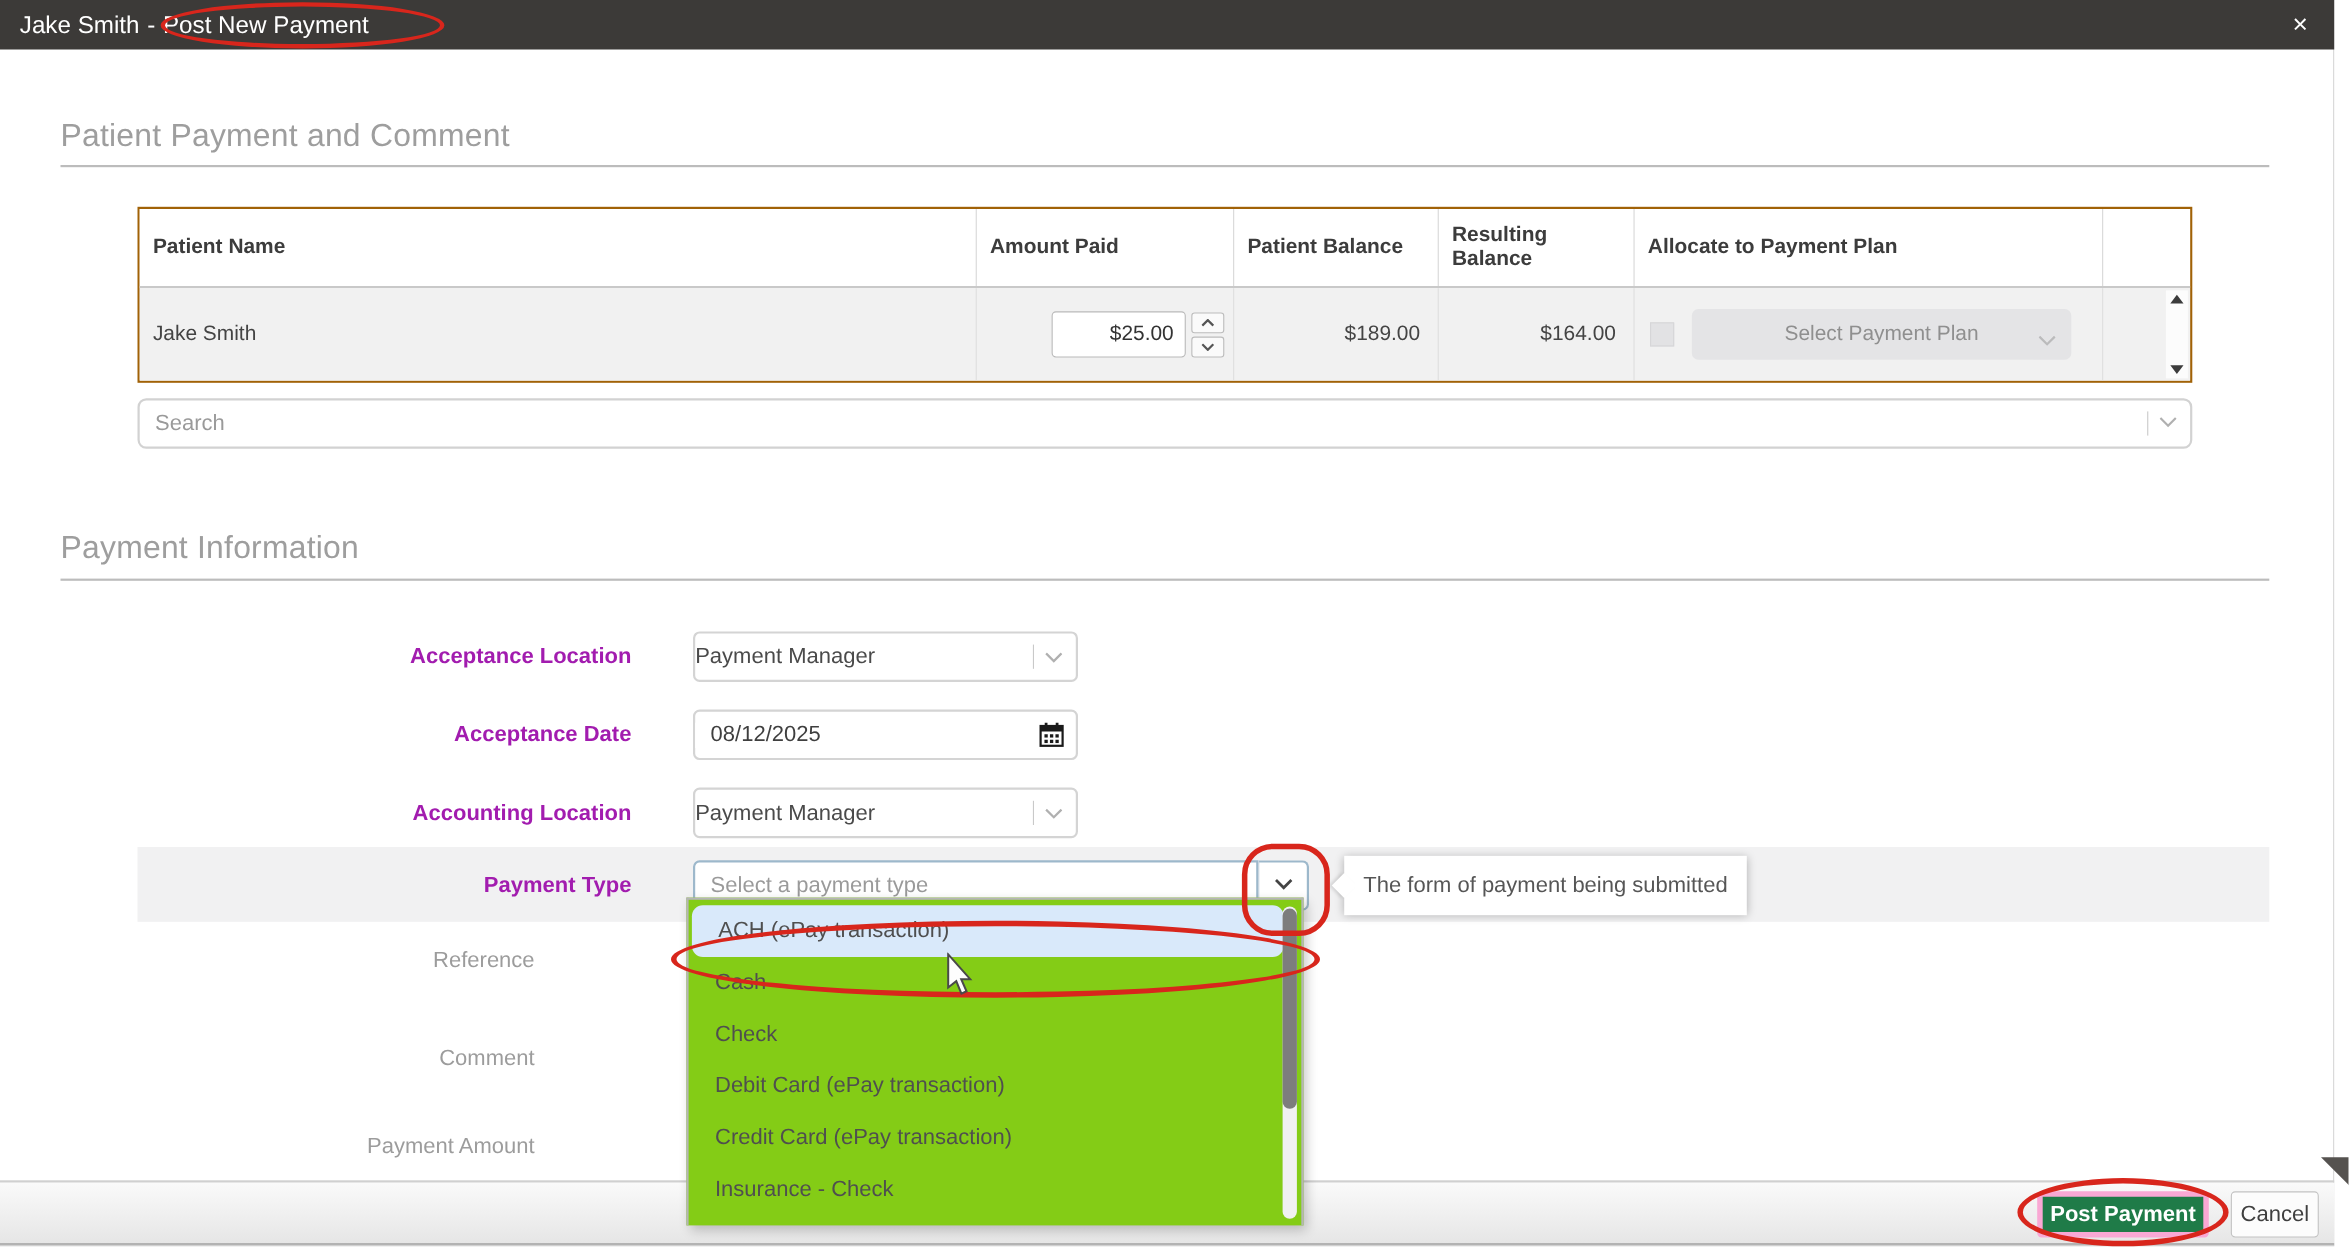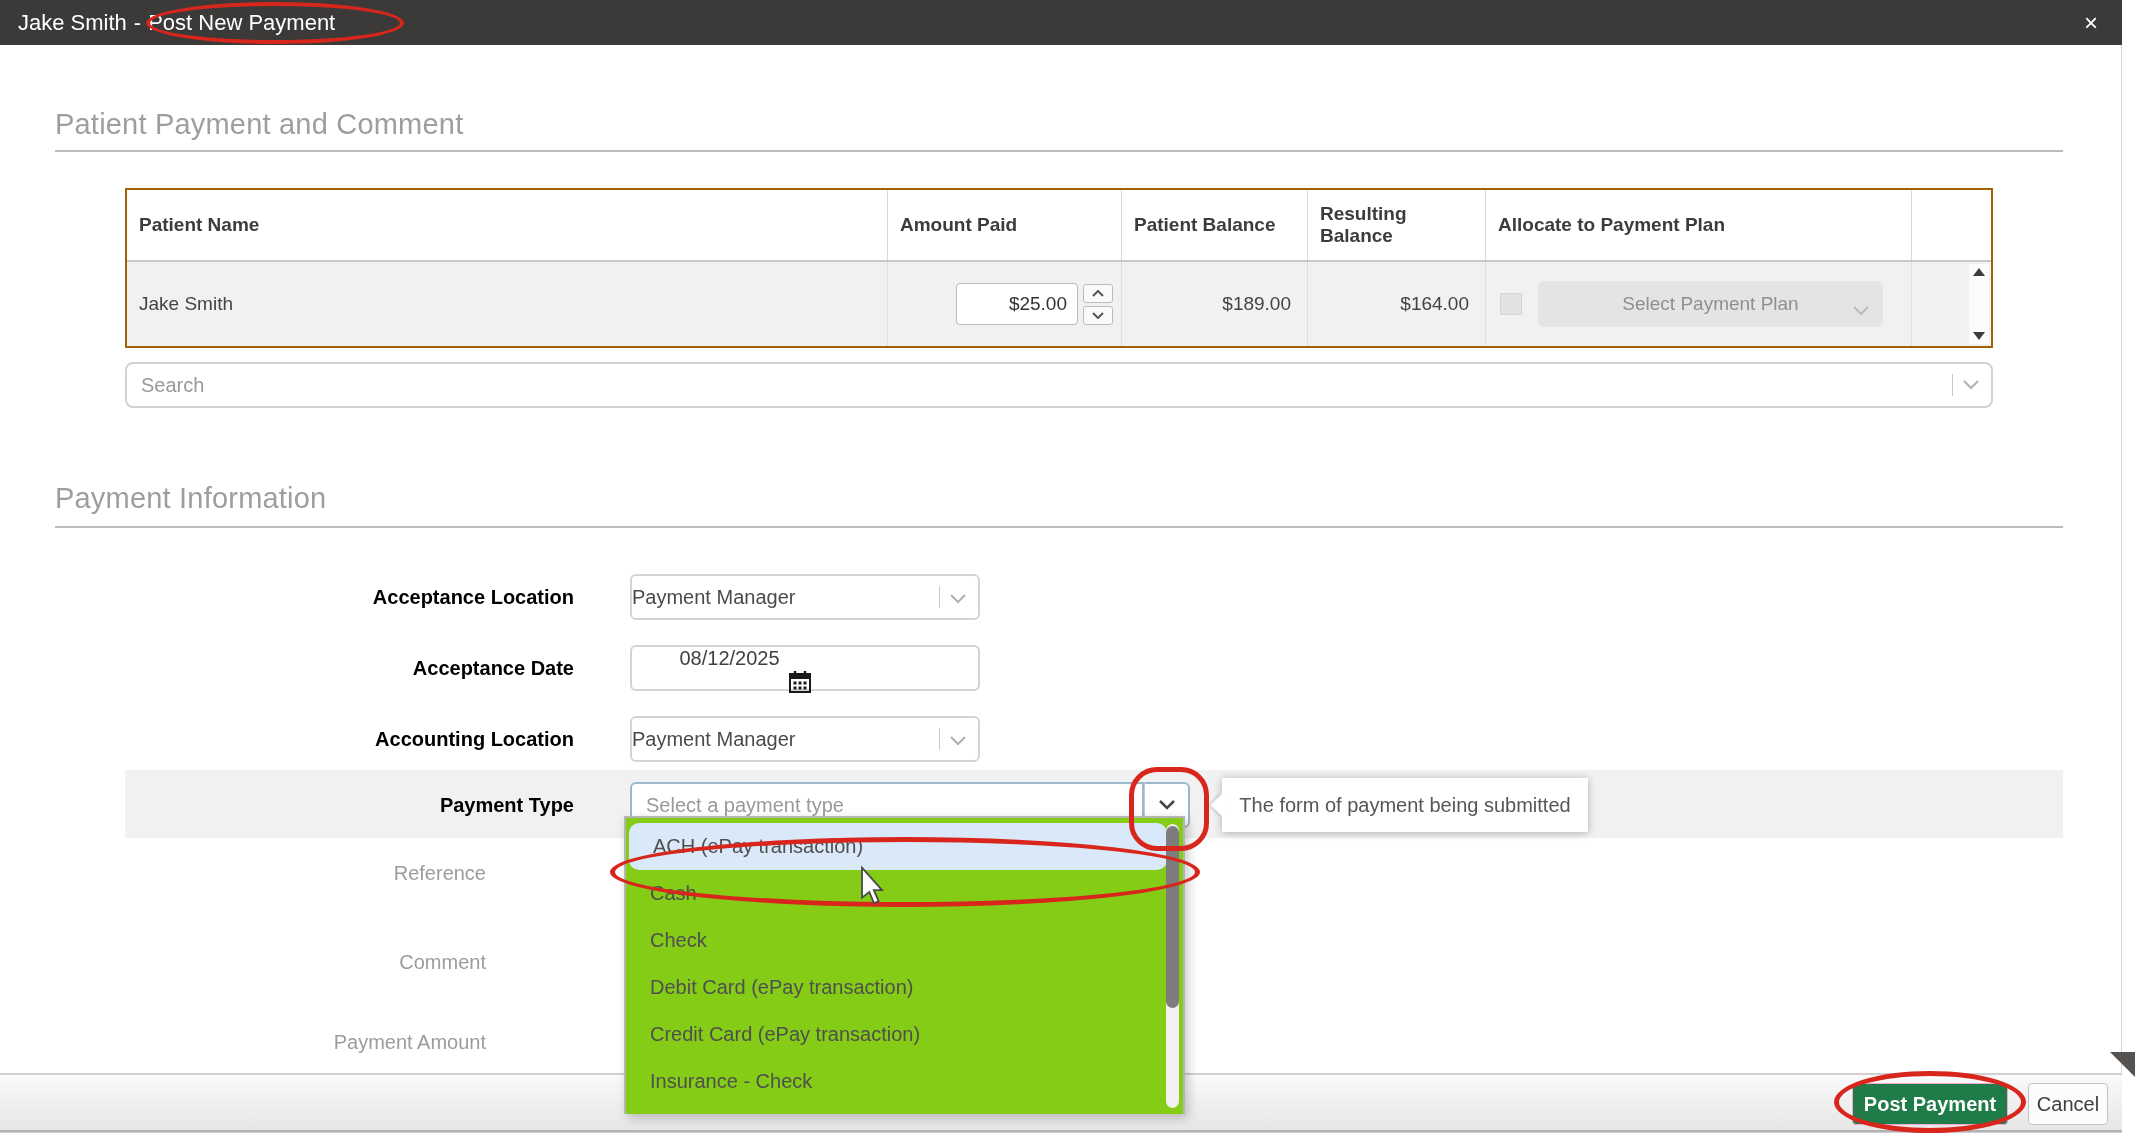--- a/index.html
+++ b/index.html
@@ -78,32 +78,32 @@
                 border: 2px solid #d2d2d2; border-radius: 8px; background: #fff;
                 display: flex; align-items: center; }
   .search-box input { flex: 1; border: none; outline: none; font-size: 20px; color: #555;
                       padding: 0 14px; font-family: inherit; background: transparent; }
   .search-box input::placeholder { color: #9a9a9a; }
   .adorner { display: flex; align-items: center; gap: 10px; padding-right: 12px; }
   .adorner .vline { width: 1px; height: 22px; background: #c9c9c9; }
 
   
   .f-label { position: absolute; width: 420px; right: 1547px; text-align: right;
-             font-size: 20px; font-weight: 700; color: #000000; }
+             font-size: 20px; font-weight: 700; color: #a21caf; }
   .f-label-muted { position: absolute; width: 420px; right: 1635px; text-align: right;
                    font-size: 20px; font-weight: 400; color: #9c9c9c; }
   .combo { position: absolute; left: 630px; width: 350px; height: 46px;
            border: 2px solid #d4d4d4; border-radius: 6px; background: #fff;
            display: flex; align-items: center; font-size: 20px; color: #4a4a4a;
            cursor: pointer; }
   .combo .adorner { position: absolute; right: 0; top: 0; height: 100%; }
 
   .date-field { position: absolute; left: 630px; top: 645px; width: 350px; height: 46px;
                 border: 2px solid #d4d4d4; border-radius: 6px; background: #fff;
-                display: flex; align-items: center; flex-direction: column; }
+                display: flex; align-items: center; }
   .date-field input { flex: 1; border: none; outline: none; font-size: 20px; color: #3f3f3f;
                       padding-left: 14px; font-family: inherit; }
   .date-field .cal { padding-right: 10px; display: flex; cursor: pointer; }
 
   .pt-stripe { position: absolute; left: 125px; top: 770px; width: 1938px; height: 68px;
                background: #f1f1f2; }
   .pt-combo { position: absolute; left: 630px; top: 782px; width: 514px; height: 46px;
               border: 2px solid #9db8cb; border-radius: 6px 0 0 6px; background: #fff;
               display: flex; align-items: center; padding-left: 14px; font-size: 20px;
               color: #9a9a9a; z-index: 5; }
@@ -134,21 +134,21 @@
               background: #7d7d7d; border-radius: 7px; cursor: grab; }
 
   
   .cursor { position: absolute; left: 858px; top: 866px; z-index: 65; pointer-events: none; }
 
   
   .footer { position: absolute; left: 0; top: 1073px; width: 2122px; height: 59px;
             background: linear-gradient(#fafafa, #e6e6e6); border-top: 2px solid #d0d0d0;
             border-bottom: 2px solid #b3b3b3; z-index: 10; }
   .btn-post { position: absolute; left: 1852px; top: 1083px; width: 156px; height: 42px;
-              background: #1f7b48; border: 1px solid #f9a8d4; border-radius: 4px; color: #fff;
+              background: #1f7b48; border: 5px solid #f9a8d4; border-radius: 4px; color: #fff;
               font-size: 20px; font-weight: 600; display: flex; align-items: center;
               justify-content: center; cursor: pointer; z-index: 12; font-family: inherit; }
   .btn-cancel { position: absolute; left: 2028px; top: 1083px; width: 80px; height: 42px;
                 background: #fcfcfc; border: 1px solid #c2c2c2; border-radius: 4px; color: #3f3f3f;
                 font-size: 20px; display: flex; align-items: center; justify-content: center;
                 cursor: pointer; z-index: 12; font-family: inherit; }
 
   .grip { position: absolute; left: 2110px; top: 1052px; width: 0; height: 0;
           border-top: 26px solid #55524f; border-left: 26px solid transparent; z-index: 8; }
 </style>

